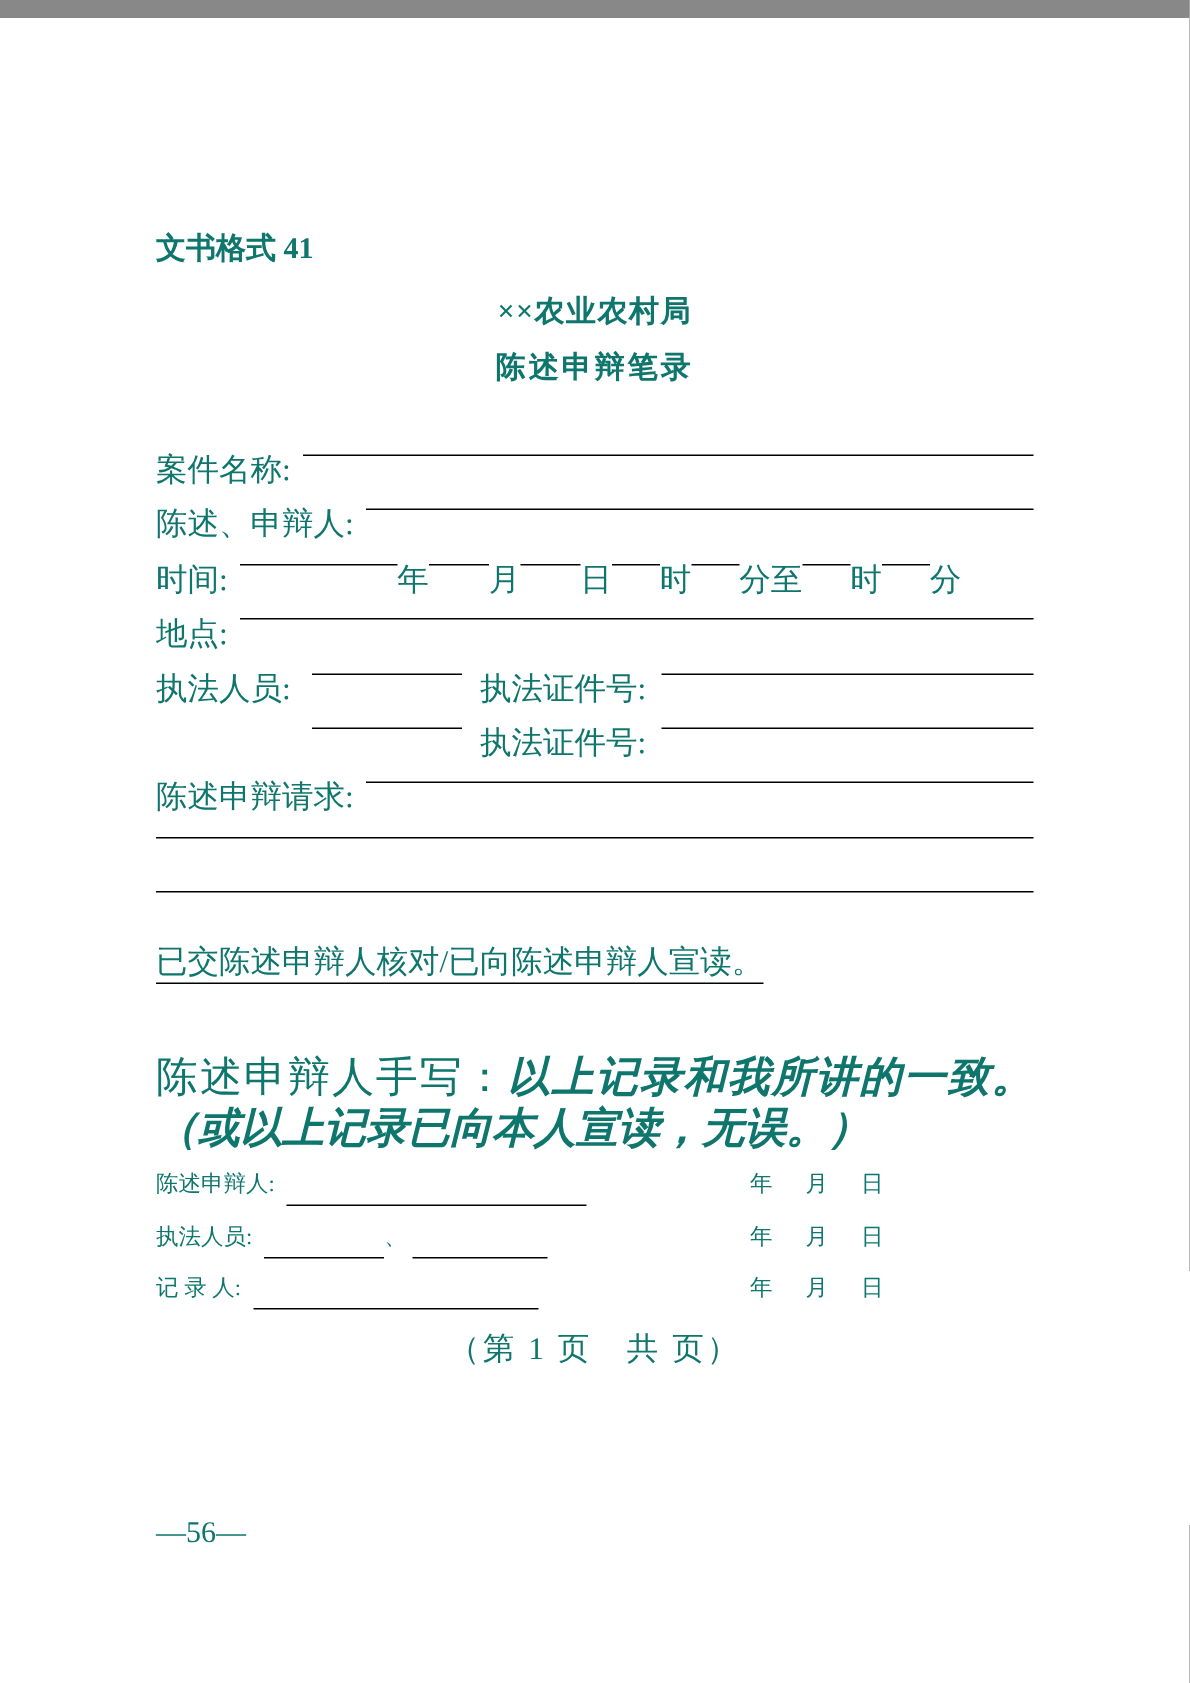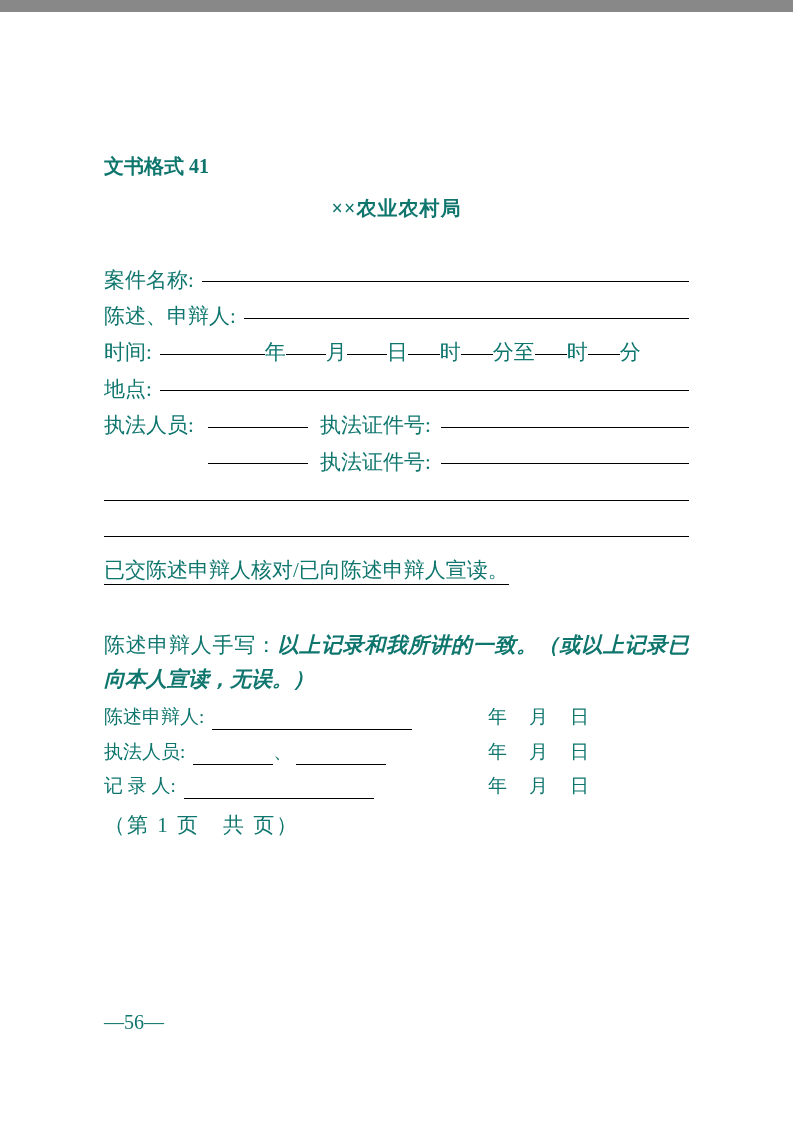--- a/index.html
+++ b/index.html
@@ -22,21 +22,21 @@
     font-size:20px; line-height:23px; font-weight:bold;
   }
   .title {
     text-align:center; font-weight:bold; font-size:20px;
   }
   .title.t1 { margin-top:12px; line-height:36px; letter-spacing:1px; }
   .title.t2 { line-height:38px; letter-spacing:2px; }
 
   .form { margin-top:36px; font-size:21px; }
   .frow {
-    display:flex; align-items:center;
+    display:flex; align-items:flex-start;
     height:36.4px;
     white-space:nowrap;
   }
   .lbl { line-height:27px; }
   .blank {
     display:inline-block;
     height:4px;
     border-bottom:1.5px solid #000;
   }
   .fill { flex:1 1 auto; }
@@ -50,55 +50,57 @@
   .w190 { width:190px; }
   .w80 { width:80px; }
   .w90 { width:90px; }
   .officer-lbl { width:100px; }
   .officer-spacer { display:inline-block; width:100px; }
   .cert-lbl { margin-left:12px; margin-right:10px; }
   .underlined { border-bottom:1.5px solid #000; line-height:27px; }
 
   .hand-note {
     margin-top:38px;
-    font-size:21px; line-height:34px;
+    font-size:28px; line-height:34px;
     text-align:justify;
   }
   .hand-note .note-text { font-weight:bold; font-style:italic; }
 
-  .sig { font-size:19px; }
+  .sig { font-size:15px; }
   .srow {
     display:flex; align-items:flex-end;
     height:34.5px; white-space:nowrap;
   }
   .date-units {
     margin-left:auto; margin-right:100px;
     display:flex; line-height:27px;
   }
   .date-units span + span { margin-left:22px; }
 
   .footer-info {
     margin-top:9px;
+    text-align:center;
     font-size:21px; line-height:34px;
     letter-spacing:2px;
   }
   .page-number {
     position:absolute; left:104px; top:998px;
     font-size:20px; line-height:24px;
   }
 </style>
 </head>
 <body>
 
 <div class="page">
   <div class="content">
 
     <div class="doc-format">文书格式 41</div>
 
     <div class="title t1">××农业农村局</div>
+    <div class="title t2">陈述申辩笔录</div>
 
     <div class="form">
 
       <div class="frow">
         <span class="lbl">案件名称:</span>
         <span class="blank fill gap8"></span>
       </div>
 
       <div class="frow">
         <span class="lbl">陈述、申辩人:</span>
@@ -137,20 +139,24 @@
       </div>
 
       <div class="frow">
         <span class="officer-spacer"></span>
         <span class="blank w100 gap4"></span>
         <span class="lbl cert-lbl">执法证件号:</span>
         <span class="blank fill"></span>
       </div>
 
 
+      <div class="frow">
+        <span class="lbl">陈述申辩请求:</span>
+        <span class="blank fill gap8"></span>
+      </div>
 
       <div class="frow">
         <span class="blank fill"></span>
       </div>
 
 
       <div class="frow">
         <span class="blank fill"></span>
       </div>
 

